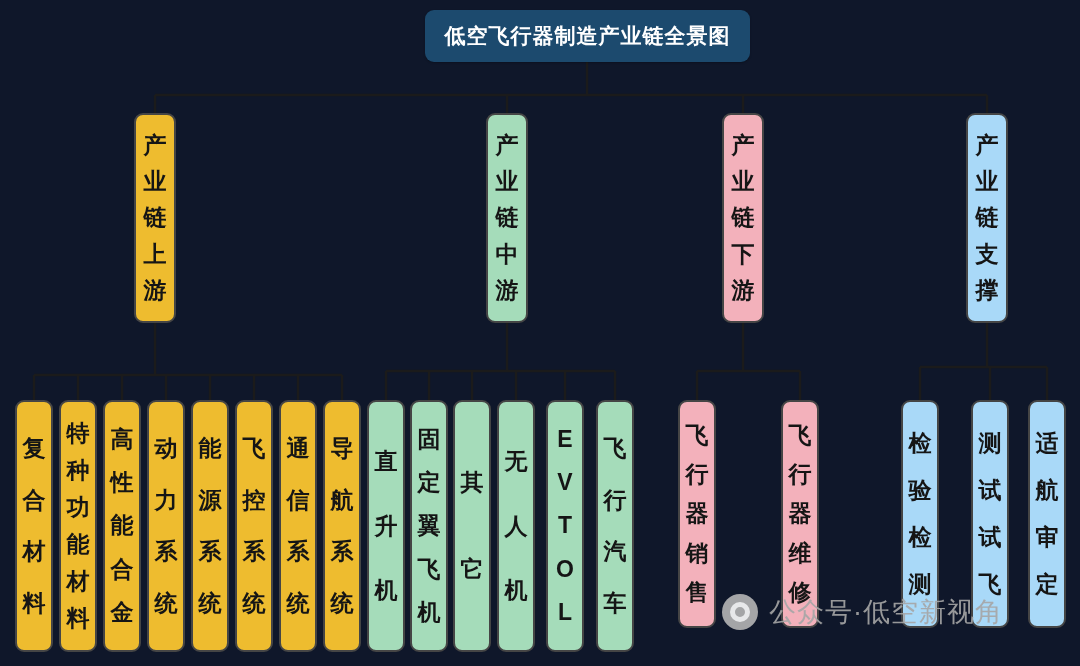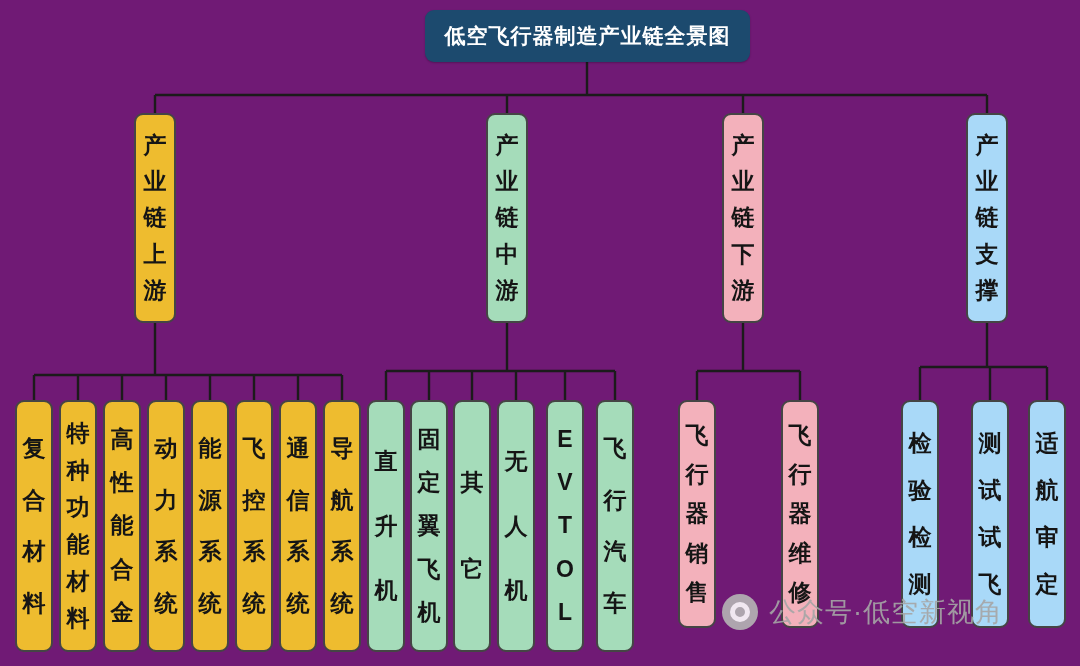--- a/index.html
+++ b/index.html
@@ -28,21 +28,21 @@
   .wm-icon{width:36px;height:36px;border-radius:50%;position:relative;display:inline-block;}
   .wm-icon-inner{
     position:absolute;left:8px;top:8px;width:20px;height:20px;border-radius:50%;
     background:#ffffff;box-sizing:border-box;border:5px solid #ffffff;
   }
   .wm-text{font-size:27px;font-weight:500;letter-spacing:1px;}
 </style>
 </head>
 <body>
 
-<div class="stage" style="background: #701a75;">
+<div class="stage" style="background: #0f172a;">
   <svg class="connectors" width="1080" height="666" viewBox="0 0 1080 666">
     <path id="connector-path" fill="none" stroke="#1b1b1b" stroke-width="2.4" d="M 587 62 V 95 M 155 95 H 987 M 155 95 V 113 M 155 323 V 375 M 34 375 H 342 M 34 375 V 400 M 78 375 V 400 M 122 375 V 400 M 166 375 V 400 M 210 375 V 400 M 254 375 V 400 M 298 375 V 400 M 342 375 V 400 M 507 95 V 113 M 507 323 V 371 M 386 371 H 615 M 386 371 V 400 M 429 371 V 400 M 472 371 V 400 M 516 371 V 400 M 565 371 V 400 M 615 371 V 400 M 743 95 V 113 M 743 323 V 371 M 697 371 H 800 M 697 371 V 400 M 800 371 V 400 M 987 95 V 113 M 987 323 V 367 M 920 367 H 1047 M 920 367 V 400 M 990 367 V 400 M 1047 367 V 400"></path>
   </svg>
 
   <div class="title-box" style="background: rgb(28, 74, 110); color: rgb(255, 255, 255);">低空飞行器制造产业链全景图</div>
 
   <div id="nodes">
       <div class="vbox" style="left: 134px; top: 113px; width: 42px; height: 210px; background: rgb(238, 188, 47); border-color: rgb(69, 69, 69); font-size: 23px;">
         <span>产</span>
         <span>业</span>

